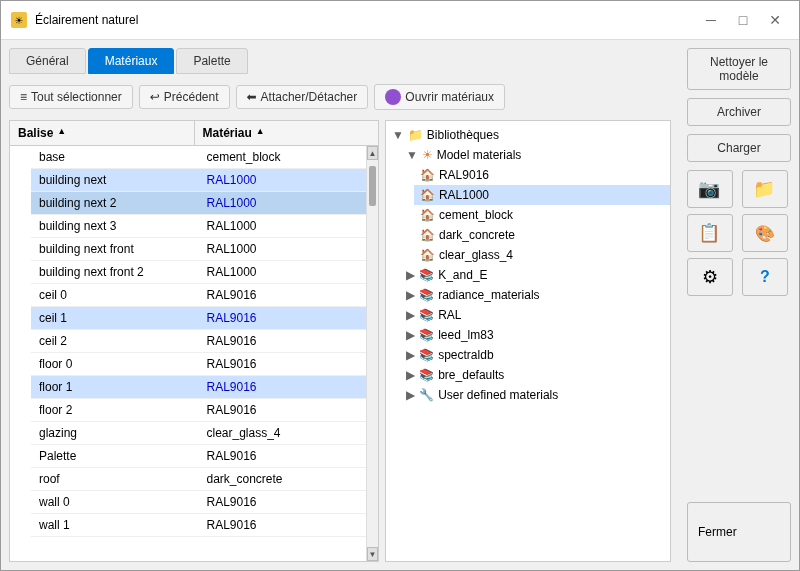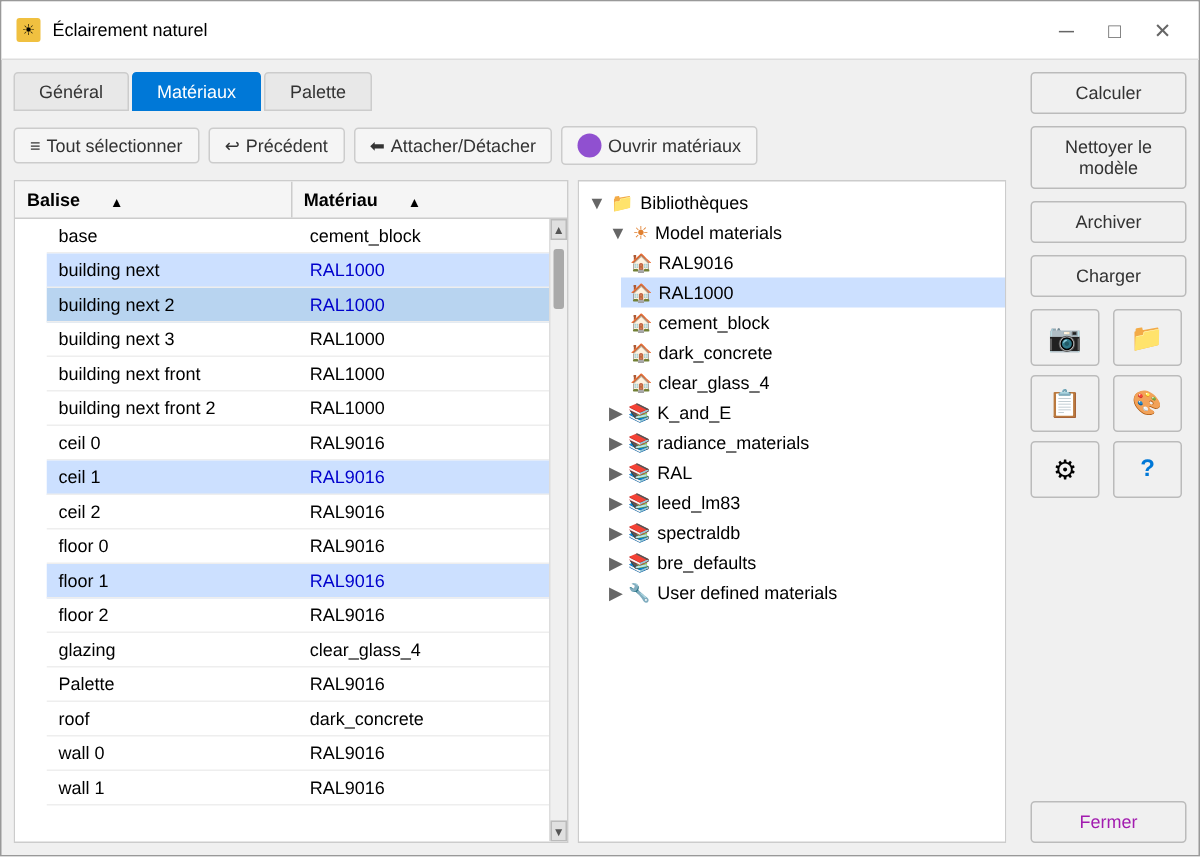--- a/index.html
+++ b/index.html
@@ -13,36 +13,36 @@
     .content { display: flex; flex: 1; overflow: hidden; border-radius: 10px; }
     .main-panel { flex: 1; display: flex; flex-direction: column; padding: 8px; gap: 6px; overflow: hidden; }
     .tabs { display: flex; gap: 2px; }
     .tab { padding: 5px 16px; border: 1px solid #ccc; background: #e8e8e8; cursor: pointer; border-radius: 3px 3px 0 0; color: #333; }
     .tab.active { background: #0078d7; color: #fff; border-color: #0078d7; }
     .toolbar { display: flex; align-items: center; gap: 6px; padding: 4px 0; }
     .toolbar-btn { padding: 4px 10px; border: 1px solid #ccc; background: #f5f5f5; cursor: pointer; border-radius: 3px; display: flex; align-items: center; gap: 4px; color: #333; white-space: nowrap; }
     .panels { display: flex; flex: 1; gap: 6px; overflow: hidden; }
     .left-panel { width: 370px; display: flex; flex-direction: column; border: 1px solid #ccc; background: #fff; overflow: hidden; }
     .table-header { display: flex; background: #f5f5f5; border-bottom: 1px solid #ccc; }
-    .th { padding: 5px 8px; font-weight: 600; flex: 1; border-right: 1px solid #ccc; display: flex; align-items: flex-end; gap: 20px; }
+    .th { padding: 5px 8px; font-weight: 600; flex: 1; border-right: 1px solid #ccc; display: flex; align-items: flex-start; gap: 4px; }
     .th:last-child { border-right: none; }
     .table-body { flex: 1; overflow-y: auto; position: relative; }
     .tr { display: flex; border-bottom: 1px solid #eee; }
     .td { padding: 4px 8px; flex: 1; overflow: hidden; text-overflow: ellipsis; white-space: nowrap; }
     .right-panel { flex: 1; display: flex; flex-direction: column; overflow: hidden; }
     .tree { background: #fff; border: 1px solid #ccc; flex: 1; overflow-y: auto; padding: 4px 0; }
     .tree-item { padding: 3px 6px; cursor: pointer; display: flex; align-items: center; gap: 4px; white-space: nowrap; }
     .indent-1 { margin-left: 14px; }
     .indent-2 { margin-left: 28px; }
     .sidebar { width: 120px; display: flex; flex-direction: column; padding: 8px; gap: 8px; }
     .sidebar-btn { padding: 6px 10px; border: 1px solid #bbb; background: #f0f0f0; cursor: pointer; border-radius: 3px; text-align: center; color: #333; width: 100%; }
     .sidebar-icons { display: grid; grid-template-columns: 1fr 1fr; gap: 6px; }
     .icon-btn { width: 46px; height: 38px; border: 1px solid #bbb; background: #f0f0f0; cursor: pointer; border-radius: 3px; display: flex; align-items: center; justify-content: center; font-size: 18px; }
     .sidebar-bottom { margin-top: auto; }
-    .fermer-btn { padding: 6px 10px; border: 1px solid #bbb; background: #f0f0f0; cursor: pointer; border-radius: 3px; text-align: center; width: 100%; color: #a21caf; }
+    .fermer-btn { padding: 22px 10px; border: 1px solid #bbb; background: #f0f0f0; cursor: pointer; border-radius: 3px; text-align: left; width: 100%; color: #000000; }
     ::-webkit-scrollbar { width: 12px; }
     ::-webkit-scrollbar-track { background: #f0f0f0; }
     ::-webkit-scrollbar-thumb { background: #c0c0c0; border: 2px solid #f0f0f0; border-radius: 3px; }
     .scrollbar-right { width: 12px; background: #f0f0f0; border-left: 1px solid #ddd; position: relative; display: flex; flex-direction: column; }
     .scroll-arrow { width: 100%; height: 14px; background: #e0e0e0; border: 1px solid #bbb; display: flex; align-items: center; justify-content: center; cursor: pointer; font-size: 8px; color: #555; }
     .scroll-thumb { background: #aaa; margin: 0 1px; border-radius: 2px; height: 40px; position: absolute; top: 20px; left: 1px; right: 1px; }
   </style>
 </head>
 <body>
 
@@ -244,21 +244,20 @@
                 <span style="color:#666;">▶</span> 
                 <span style="color:#e08030;">🔧</span> 
                 <span>User defined materials</span>
               </div>
             </div>
         </div>
       </div>
     </div>
 
     <div class="sidebar">
-      <button class="sidebar-btn">Calculer</button>
       <button class="sidebar-btn">Nettoyer le modèle</button>
       <button class="sidebar-btn">Archiver</button>
       <button class="sidebar-btn">Charger</button>
       <div class="sidebar-icons">
         <button class="icon-btn">📷</button>
         <button class="icon-btn">📁</button>
         <button class="icon-btn">📋</button>
         <button class="icon-btn" style="font-size:16px;">🎨</button>
         <button class="icon-btn">⚙</button>
         <button class="icon-btn" style="font-size:16px;font-weight:bold;color:#0078d7;">?</button>

